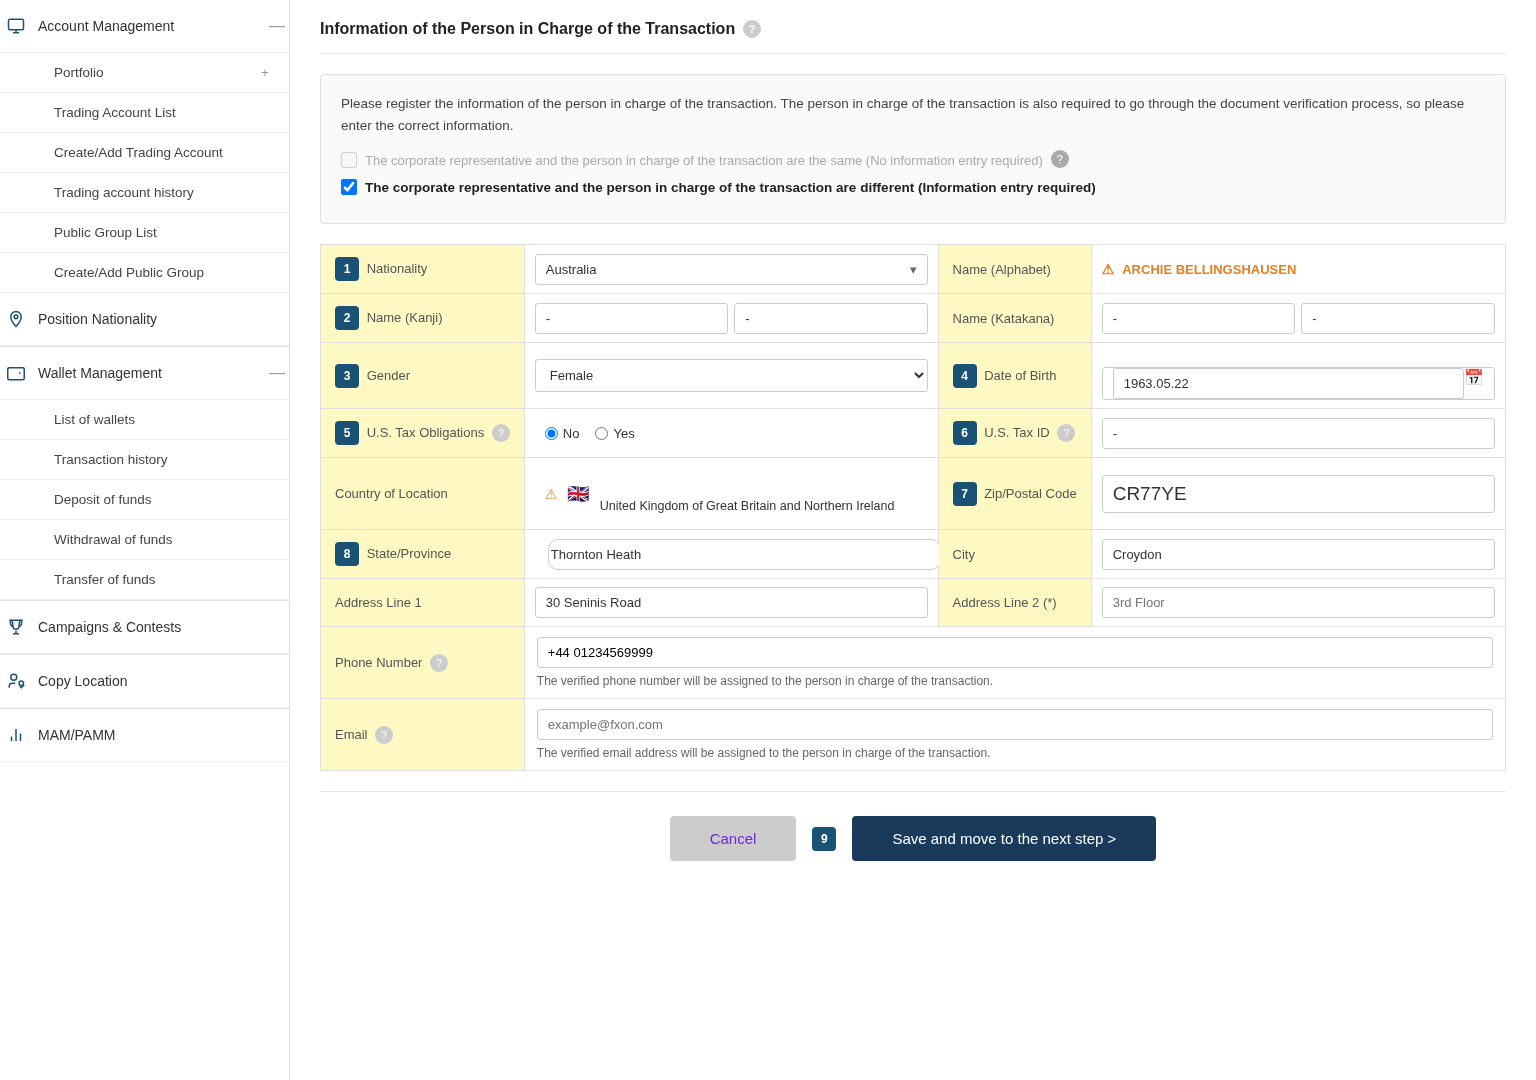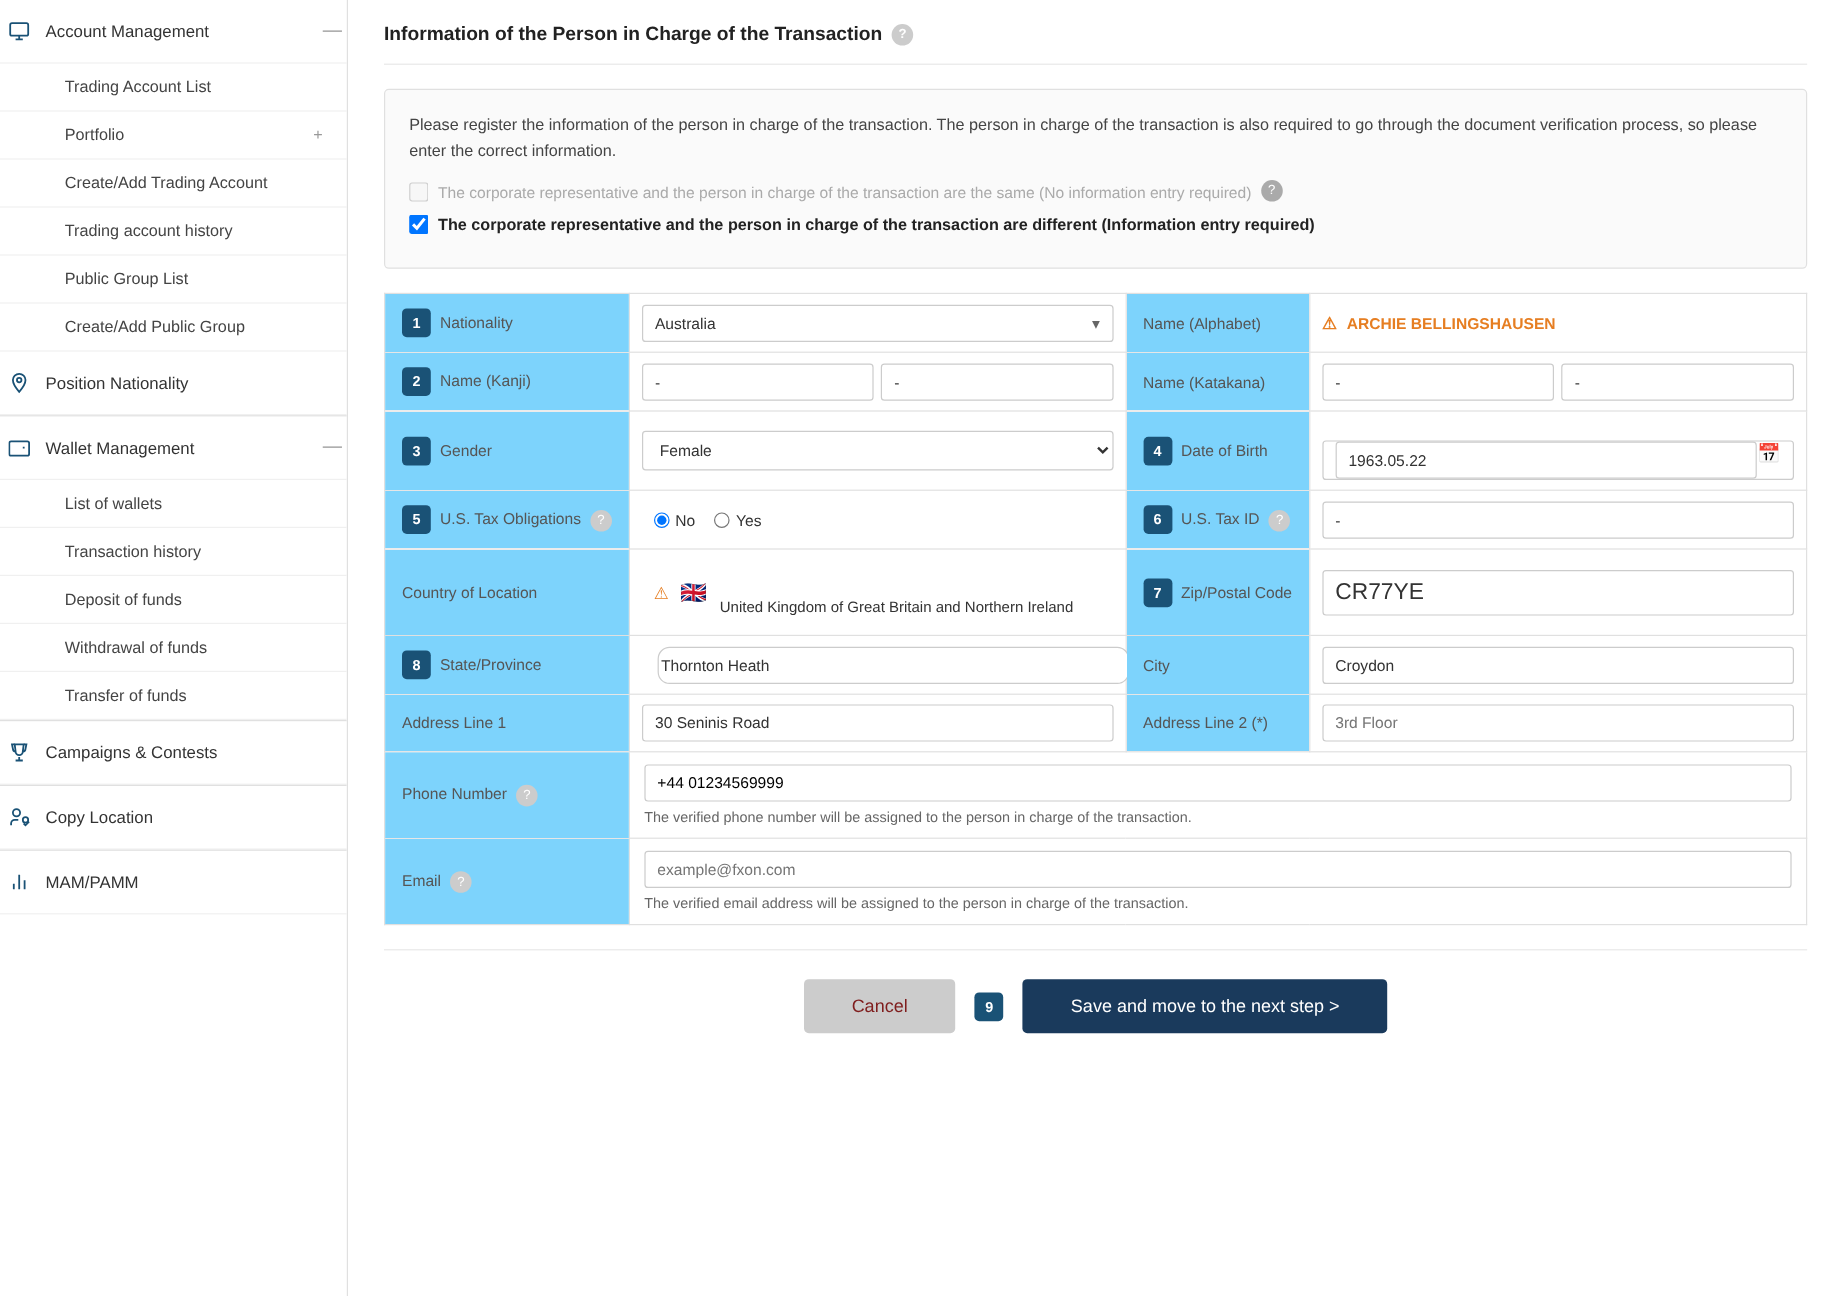--- a/index.html
+++ b/index.html
@@ -23,21 +23,21 @@
     .info-box { border: 1px solid #e0e0e0; border-radius: 4px; padding: 18px 20px; margin-bottom: 20px; background: #fafafa; }
     .info-box p { font-size: 13.5px; color: #444; line-height: 1.6; margin-bottom: 14px; }
     .checkbox-row { display: flex; align-items: flex-end; gap: 8px; margin-bottom: 10px; }
     .checkbox-row label { font-size: 13px; color: #888; }
     .checkbox-row.bold label { font-weight: 700; color: #222; font-size: 13.5px; }
     input[type="checkbox"] { width: 16px; height: 16px; margin-top: 1px; flex-shrink: 0; }
 
     
     .form-table { width: 100%; border-collapse: collapse; border: 1px solid #e0e0e0; margin-bottom: 20px; }
     .form-table td { padding: 0; border: 1px solid #e0e0e0; vertical-align: middle; }
-    .form-table .field-label { background: #7dd3fc; padding: 12px 14px; font-size: 13px; color: #555; min-width: 140px; white-space: nowrap; position: relative; }
+    .form-table .field-label { background: #fef9c3; padding: 12px 14px; font-size: 13px; color: #555; min-width: 140px; white-space: nowrap; position: relative; }
     .form-table .field-value { padding: 8px 10px; background: #fff; }
     .form-table .field-value input, .form-table .field-value select { width: 100%; border: 1px solid #ccc; border-radius: 3px; padding: 7px 10px; font-size: 13px; color: #333; background: #fff; outline: none; }
 
     .step-badge { display: inline-flex; align-items: center; justify-content: center; width: 24px; height: 24px; border-radius: 4px; background: #1a5276; color: #fff; font-size: 12px; font-weight: 700; margin-right: 4px; flex-shrink: 0; }
 
     .nationality-select { display: flex; align-items: center; border: 1px solid #ccc; border-radius: 3px; padding: 7px 10px; background: #fff; width: 100%; justify-content: space-between; cursor: pointer; font-size: 13px; }
     .nationality-select .chevron { color: #666; }
 
     .warning-icon { color: #e67e22; font-size: 14px; margin-right: 4px; }
     .flag { font-size: 18px; margin-right: 4px; }
@@ -53,21 +53,21 @@
     .date-input-wrap .cal-icon { color: #888; font-size: 16px; cursor: pointer; }
 
     .error-name { color: #e67e22; font-size: 13px; font-weight: 600; display: flex; align-items: center; gap: 4px; }
 
     .phone-block, .email-block { padding: 10px 12px; }
     .phone-block input, .email-block input { width: 100%; border: 1px solid #ccc; border-radius: 3px; padding: 7px 10px; font-size: 13px; margin-bottom: 6px; }
     .note-text { font-size: 12px; color: #666; }
 
     
     .bottom-bar { display: flex; justify-content: center; gap: 16px; padding: 24px 0; border-top: 1px solid #e8e8e8; align-items: center; }
-    .btn-cancel { background: #ccc; color: #7f1d1d; border: none; border-radius: 4px; padding: 14px 40px; font-size: 15px; cursor: pointer; }
+    .btn-cancel { background: #ccc; color: #6d28d9; border: none; border-radius: 4px; padding: 14px 40px; font-size: 15px; cursor: pointer; }
     .btn-save { background: #1a3a5c; color: #fff; border: none; border-radius: 4px; padding: 14px 40px; font-size: 15px; cursor: pointer; display: flex; align-items: center; gap: 8px; }
     .num9 { display: inline-flex; align-items: center; justify-content: center; width: 24px; height: 24px; border-radius: 4px; background: #1a5276; color: #fff; font-size: 12px; font-weight: 700; flex-shrink: 0; }
 
     
     .country-field { display: flex; align-items: center; gap: 6px; font-size: 13px; color: #333; padding: 8px 10px; }
   </style>
 </head>
 <body>
 
 <div class="sidebar">
@@ -77,26 +77,26 @@
       <svg width="18" height="18" viewBox="0 0 24 24" fill="none" stroke="#1a5276" stroke-width="2">
           <rect x="2" y="3" width="20" height="14" rx="2"></rect>
           <line x1="8" y1="21" x2="16" y2="21"></line>
           <line x1="12" y1="17" x2="12" y2="21"></line>
         </svg>
     </span>
     <span class="label">Account Management</span>
     <span class="expand-icon">—</span>
   </div>
 
-  <div class="sidebar-sub-item">
-    <span>Trading Account List</span>
-  </div>
   <div class="sidebar-sub-item" style="display:flex;justify-content:space-between;">
     <span>Portfolio</span>
     <span style="color:#999">+</span>
+  </div>
+  <div class="sidebar-sub-item">
+    <span>Trading Account List</span>
   </div>
   <div class="sidebar-sub-item">
     <span>Create/Add Trading Account</span>
   </div>
   <div class="sidebar-sub-item">
     <span>Trading account history</span>
   </div>
   <div class="sidebar-sub-item">
     <span>Public Group List</span>
   </div>

